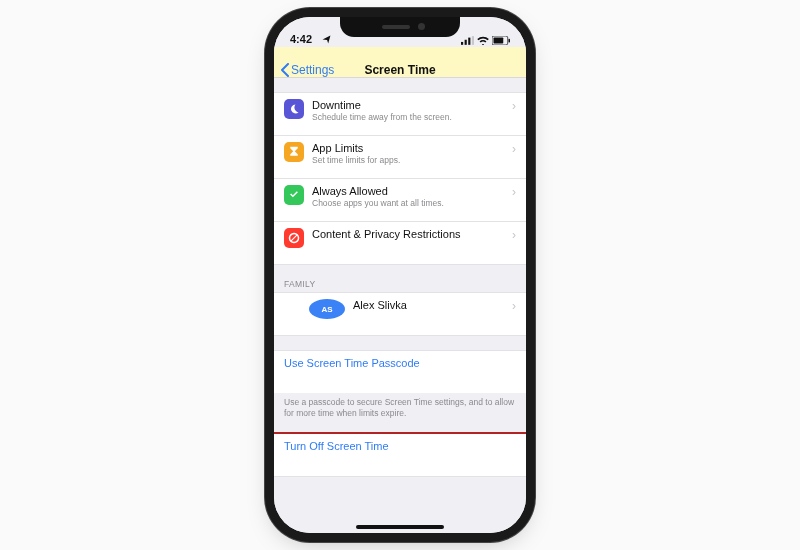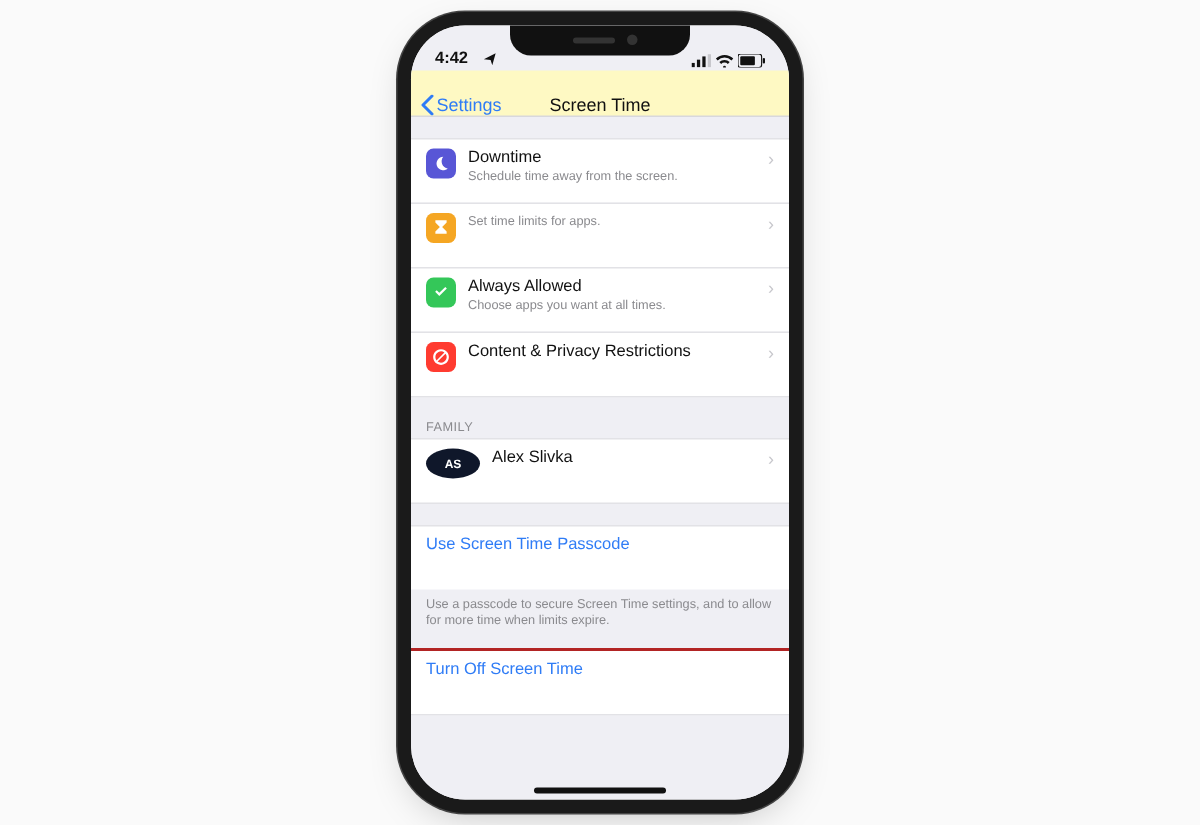--- a/index.html
+++ b/index.html
@@ -9,42 +9,42 @@
   .notch{position:absolute;top:0;left:50%;transform:translateX(-50%);width:120px;height:20px;background:#111;border-radius:0 0 14px 14px;z-index:5;}
   .notch::before{content:"";position:absolute;left:42px;top:8px;width:28px;height:4px;border-radius:2px;background:#333;}
   .notch::after{content:"";position:absolute;left:78px;top:6px;width:7px;height:7px;border-radius:50%;background:#333;}
   .screen{position:absolute;inset:0;border-radius:36px;overflow:hidden;background:#efeff4;}
   .statusbar{height:28px;display:flex;align-items:flex-end;justify-content:space-between;padding:0 16px 2px;font-size:11px;font-weight:600;color:#111;}
   .sb-left{display:flex;align-items:center;gap:10px;}
   .sb-right{display:flex;align-items:center;gap:3px;}
   .navbar{height:30px;background:#fef9c3;border-bottom:1px solid #d8d8dc;display:flex;align-items:flex-end;position:relative;}
   .back{position:absolute;left:6px;color:#2f7cf6;font-size:12px;display:flex;align-items:center;gap:1px;}
   .back svg{width:10px;height:14px;}
-  .navtitle{margin:0 auto;font-size:12px;font-weight:400;color:#111;}
+  .navtitle{margin:0 auto;font-size:12px;font-weight:700;color:#111;}
   .content{height:calc(100% - 58px);overflow:hidden;}
   
   .usage{background:#fff;border-bottom:1px solid #e2e2e6;padding:5px 10px 6px;}
   .barrow{display:flex;height:5px;border-radius:2px;overflow:hidden;background:#e9e9ed;}
   .seg{height:100%;}
   .seg+.seg{margin-left:2px;}
   .cats{display:flex;margin-top:4px;font-size:8.5px;}
   .cat{flex:0 0 auto;margin-right:12px;}
   .cat .lab{line-height:1;}
   .cat .val{color:#8a8a8e;margin-top:1px;}
   
   .group{margin-top:14px;}
   .row{background:#fff;border-top:1px solid #e2e2e6;display:flex;padding:6px 10px;min-height:30px;position:relative;}
   .group .row:last-child{border-bottom:1px solid #e2e2e6;}
   .row .icon{width:20px;height:20px;border-radius:5px;flex:0 0 auto;display:flex;align-items:center;justify-content:center;margin-right:8px;}
   .row .icon svg{width:12px;height:12px;fill:#fff;}
   .row .txt{flex:1;min-width:0;}
   .row .title{font-size:11px;color:#111;line-height:1.15;}
   .row .sub{font-size:8.5px;color:#8a8a8e;line-height:1.15;margin-top:1px;}
   .chev{color:#c7c7cc;font-size:12px;flex:0 0 auto;margin-left:4px;}
-  .avatar{width:36px;height:20px;border-radius:50%;background:#0f172a;color:#fff;font-size:8px;font-weight:600;display:flex;align-items:center;justify-content:center;margin-right:8px;}
+  .avatar{width:36px;height:20px;border-radius:50%;background:#3b82f6;color:#fff;font-size:8px;font-weight:600;display:flex;align-items:center;justify-content:center;margin-right:8px;margin-left:25px;}
   .sectionhdr{font-size:8.5px;color:#8a8a8e;padding:0 10px 3px;letter-spacing:.3px;}
   .linkrow .title{color:#2f7cf6;}
   .footer{font-size:8.5px;color:#8a8a8e;padding:4px 10px 0;line-height:1.25;}
   .danger{border:2px solid #b22424;margin:0 -2px;}
   .danger .title{color:#2f7cf6;}
   .homebar{position:absolute;bottom:4px;left:50%;transform:translateX(-50%);width:88px;height:4px;border-radius:2px;background:#111;}
 </style>
 </head>
 <body>
 
@@ -104,20 +104,21 @@
               </div>
               <div class="chev">›</div>
             </div>
             <div class="row">
               <div class="icon" style="background:#f5a623">
                 <svg viewBox="0 0 16 16">
                   <path d="M3 1h10v2l-4 4 4 4v2H3v-2l4-4-4-4z"></path>
                 </svg>
               </div>
               <div class="txt">
+                <div class="title">App Limits</div>
                 <div class="sub">Set time limits for apps.</div>
               </div>
               <div class="chev">›</div>
             </div>
             <div class="row">
               <div class="icon" style="background:#34c759">
                 <svg viewBox="0 0 16 16">
                   <path d="M6.5 11 2.8 7.3l1.4-1.4 2.3 2.3L11.8 3l1.4 1.4z"></path>
                 </svg>
               </div>

